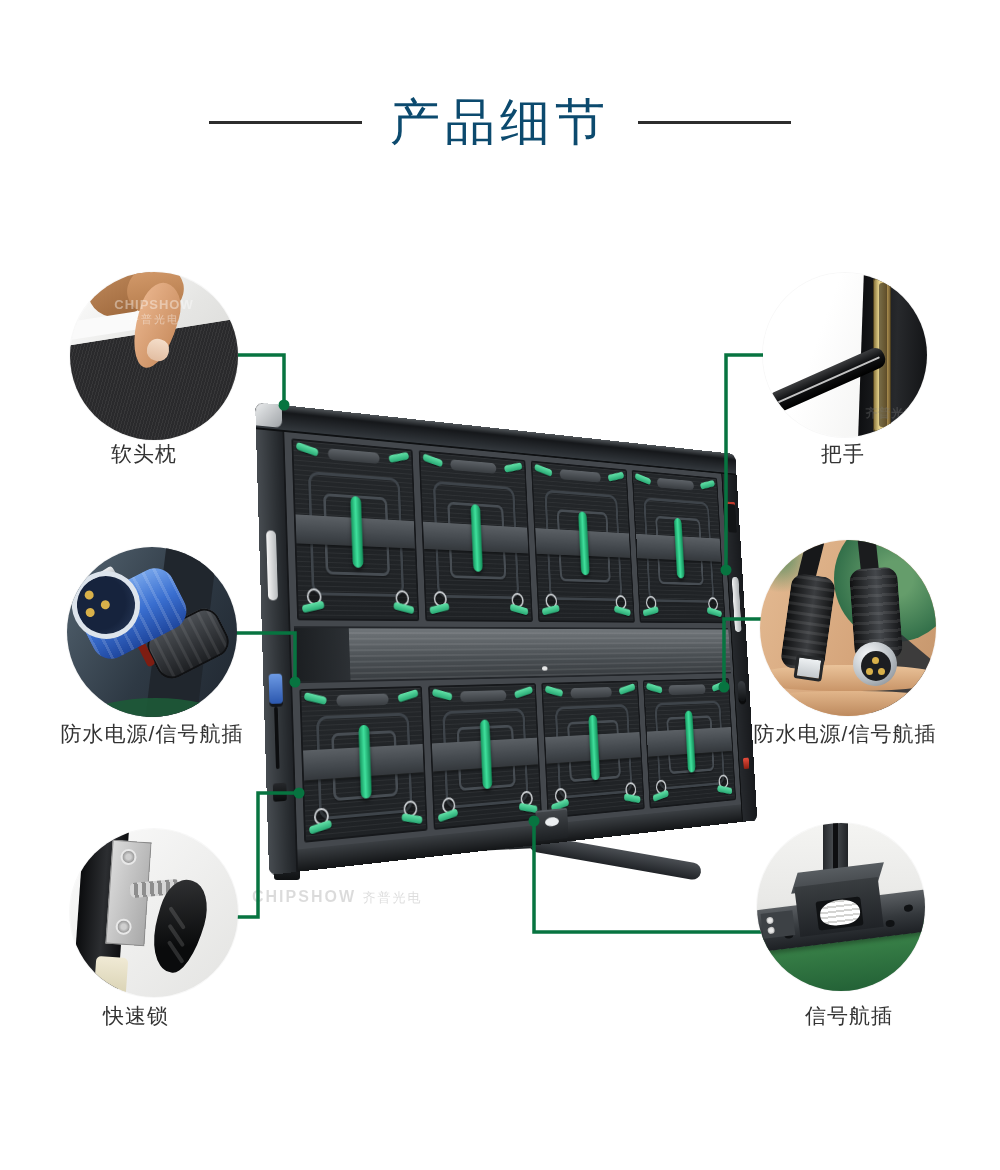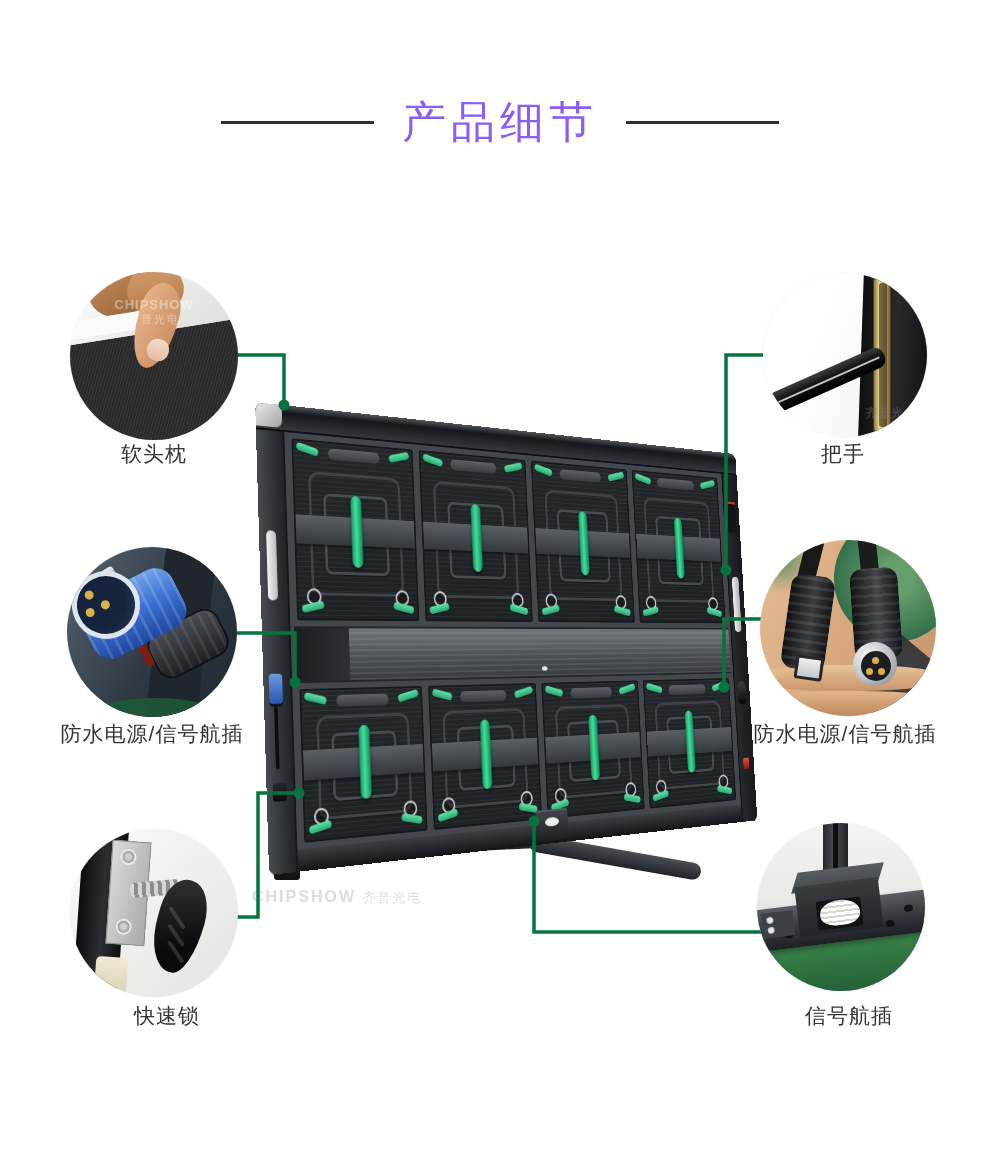--- a/index.html
+++ b/index.html
@@ -3,21 +3,21 @@
 <meta charset="utf-8">
 <style>
   html,body{margin:0;padding:0;background:#fff;}
   .stage{position:relative;width:1000px;height:1170px;background:#fff;overflow:hidden;
          font-family:"Liberation Sans","DejaVu Sans",sans-serif;}
   i,b,s,u{display:block;position:absolute;font-style:normal;text-decoration:none;font-weight:normal;}
 
   
   .header{position:absolute;left:0;top:82px;width:1000px;height:80px;display:flex;align-items:center;justify-content:center;gap:28px;}
   .hline{width:153px;height:3px;background:#2d2d2d;}
-  .title{font-size:44px;font-weight:300;letter-spacing:5px;color:#8b5cf6;margin:0;line-height:1;}
+  .title{font-size:50px;font-weight:300;letter-spacing:5px;color:#0c4a6e;margin:0;line-height:1;}
 
   
   .panel-scene{position:absolute;left:262px;top:398px;width:710px;height:474px;
                perspective:1000px;perspective-origin:0px 237px;}
   .panel{position:absolute;left:0;top:0;width:690px;height:474px;transform-origin:0 50%;
          transform:rotateY(25deg) rotateX(4deg);
          background:#303439;border-radius:10px 10px 8px 8px;overflow:hidden;
          box-shadow:inset 0 0 0 2px #1a1d20;display:flex;flex-direction:column;}
   .p-top{height:26px;background:linear-gradient(#505559 0%,#15171a 30%,#33383d 100%);
          border-bottom:2px solid #0e1012;position:relative;}
@@ -399,21 +399,21 @@
     <i class="tl-f3"></i>
     <i class="tl-edge"></i>
     <i class="tl-foam"></i>
     <i class="tl-finger"></i>
     <i class="tl-nail"></i>
     <i class="tl-wm">
       <span class="en" style="display:block">CHIPSHOW</span>
       <span class="cn" style="display:block">齐普光电</span>
     </i>
   </div>
-  <div class="callout-label" style="left:154px;top:440px">软头枕</div>
+  <div class="callout-label" style="left:144px;top:440px">软头枕</div>
 
   <div class="pcircle c-ml">
     <i class="ml-bar"></i>
     <i class="ml-green"></i>
     <i class="ml-clip"></i>
     <i class="ml-black"></i>
     <i class="ml-red"></i>
     <i class="ml-sock"></i>
     <i class="ml-blue"></i>
     <i class="ml-bface">
@@ -431,21 +431,21 @@
       <i class="bl-scr" style="left:9px;bottom:10px"></i>
     </i>
     <i class="bl-pin"></i>
     <i class="bl-lever">
       <i class="bl-slot" style="left:6px;top:40%"></i>
       <i class="bl-slot" style="left:10px;top:58%"></i>
       <i class="bl-slot" style="left:14px;top:76%"></i>
     </i>
     <i class="bl-cream"></i>
   </div>
-  <div class="callout-label" style="left:167px;top:1002px">快速锁</div>
+  <div class="callout-label" style="left:136px;top:1002px">快速锁</div>
 
   <div class="pcircle c-tr">
     <i class="tr-door"></i>
     <i class="tr-gold"></i>
     <i class="tr-goldin"></i>
     <i class="tr-bar">
       <i class="tr-hl"></i>
     </i>
     <i class="tr-wm"><span>齐普光电</span></i>
   </div>

